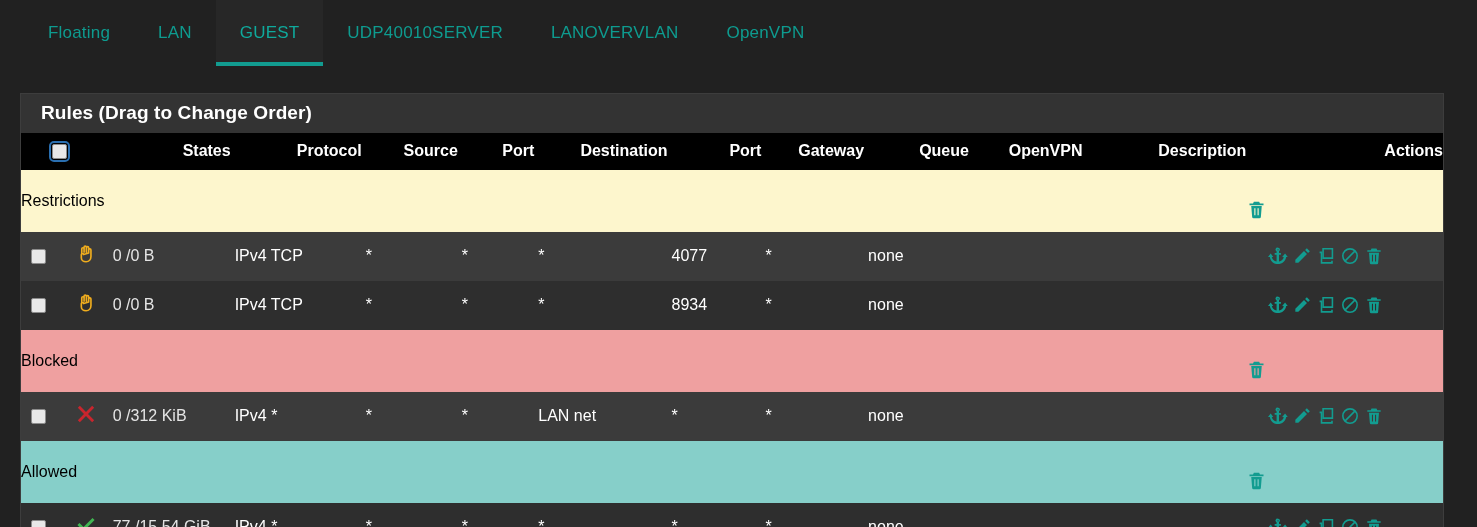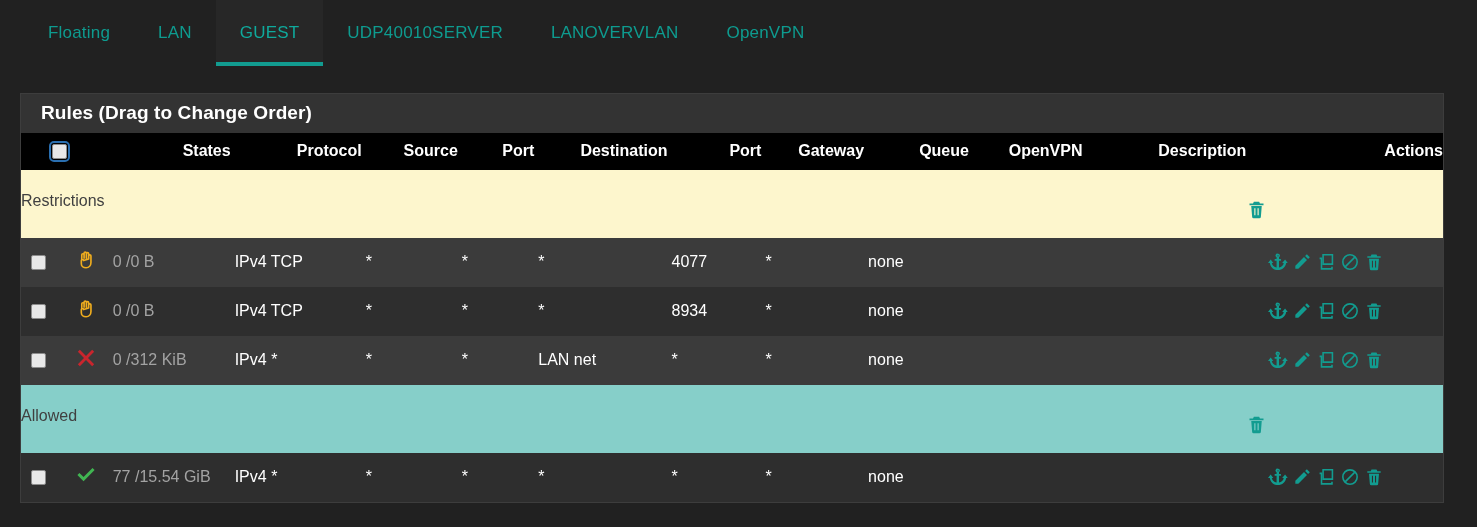--- a/index.html
+++ b/index.html
@@ -103,28 +103,28 @@
     white-space: nowrap;
   }
 
   tr.rule-odd  { background: #3b3b3b; }
   tr.rule-even { background: #2e2e2e; }
 
   tr.sep-yellow { background: #fdf6cd; }
   tr.sep-red    { background: #efa0a0; }
   tr.sep-teal   { background: #86cfc9; }
   tr.separator td {
-    color: #404040;
+    color: #000000;
     font-size: 16px;
-    padding: 11px 0 18px 0;
+    padding: 11px 0 12px 0;
   }
   .sep-label { padding-left: 12px; }
 
   .states-link {
-    color: #a3a3a3;
+    color: #e5e5e5;
     text-decoration: none;
     cursor: pointer;
   }
 
   .cellpad { padding-left: 4px; }
 
   
   .cb {
     width: 15px; height: 15px;
     background: #e8e8e8;
@@ -280,20 +280,26 @@
                 </svg>
               </span>
               <span>
                 <svg width="20" height="20" viewBox="0 0 24 24" class="">
                   <path fill="#129c90" d="M9 3h6l1 2h4v2H4V5h4l1-2zM6 8h12l-1 12.2A1.8 1.8 0 0 1 15.2 22H8.8A1.8 1.8 0 0 1 7 20.2L6 8zm3.5 2.5v8h1.3v-8H9.5zm3.7 0v8h1.3v-8h-1.3z"></path>
                 </svg>
               </span>
             </div>
           </td>
         </tr>
+        <tr class="separator sep-red">
+          <td colspan="12" class="sep-label">Blocked</td>
+          <td class="c-act"><span class="sepdel"><svg width="21" height="21" viewBox="0 0 24 24" class="">
+                <path fill="#129c90" d="M9 3h6l1 2h4v2H4V5h4l1-2zM6 8h12l-1 12.2A1.8 1.8 0 0 1 15.2 22H8.8A1.8 1.8 0 0 1 7 20.2L6 8zm3.5 2.5v8h1.3v-8H9.5zm3.7 0v8h1.3v-8h-1.3z"></path>
+              </svg></span></td>
+        </tr>
         <tr class="rule-odd">
           <td class="c-chk"><span class="cb"></span></td>
           <td class="c-state icon-cell"><span><svg width="22" height="22" viewBox="0 0 24 24" class="">
                 <path fill="#c9252d" d="M5.3 3.1L12 9.8l6.7-6.7 2.2 2.2L14.2 12l6.7 6.7-2.2 2.2L12 14.2l-6.7 6.7-2.2-2.2L9.8 12 3.1 5.3z"></path>
               </svg></span></td>
           <td class="c-states"><a class="states-link">0 /312 KiB</a></td>
           <td class="c-proto cellpad">IPv4 *</td>
           <td class="c-src cellpad">*</td>
           <td class="c-sport cellpad">*</td>
           <td class="c-dst cellpad">LAN net</td>

